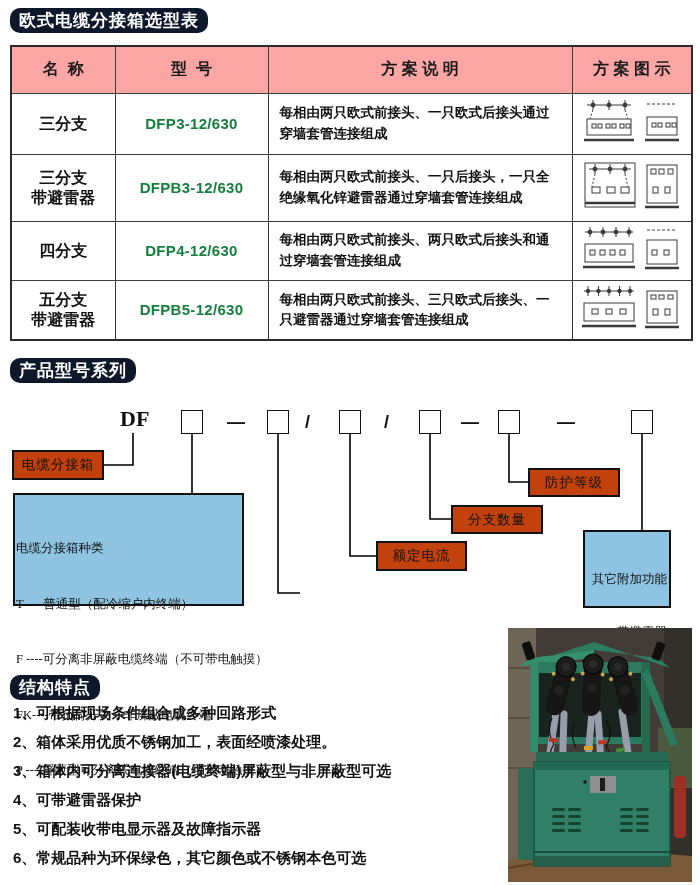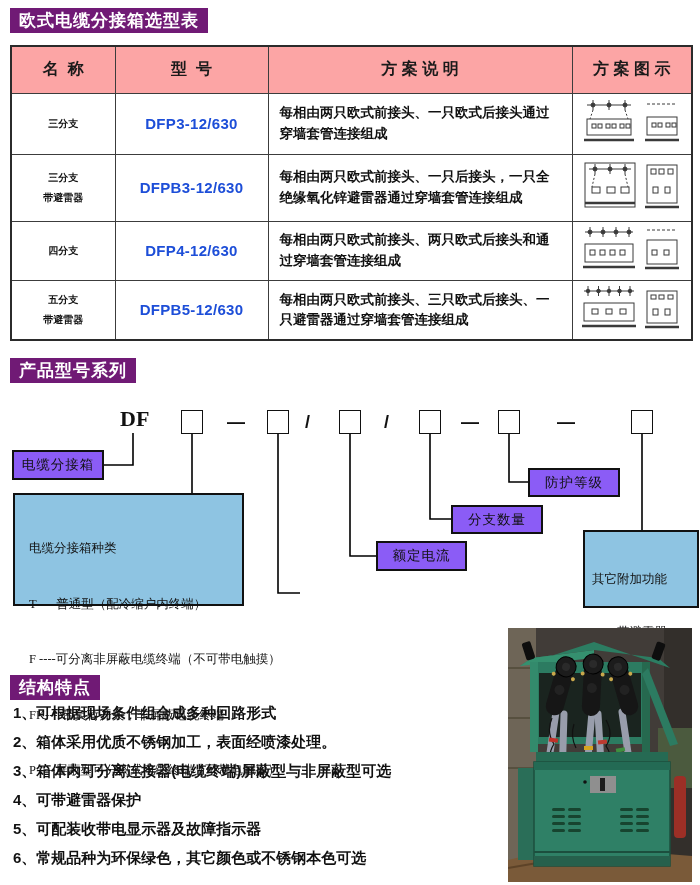--- a/index.html
+++ b/index.html
@@ -2,46 +2,46 @@
 <html><head>
 <meta charset="utf-8">
 <style>
   html,body{margin:0;padding:0;}
   body{font-family:"Liberation Sans", sans-serif; background:#ffffff;}
   .page{position:relative;width:700px;height:885px;background:#ffffff;overflow:hidden;}
 
   
   .title-bar{
     position:absolute;left:10px;
-    background:#701a75;color:#ffffff;
+    background:#0f172a;color:#ffffff;
     font-weight:bold;font-size:17px;line-height:25px;
-    padding:0 9px;letter-spacing:1px;white-space:pre;
+    padding:0 9px;letter-spacing:1px;white-space:pre;border-radius:10px;
   }
 
   
   table.sel{position:absolute;left:10px;top:45px;border-collapse:collapse;table-layout:fixed;}
   table.sel td, table.sel th{border:1.6px solid #3c3c3c;box-sizing:border-box;}
   table.sel{border:2px solid #2b2b2b;}
   th.hdr{background:#fca5a5;font-size:16px;font-weight:bold;color:#1a1a1a;white-space:pre;height:47px;}
-  td.name{width:104px;text-align:center;font-size:10px;font-weight:bold;white-space:pre-line;line-height:20px;color:#111;}
-  td.model{width:153px;text-align:center;font-size:15px;font-weight:bold;color:#1d4ed8;letter-spacing:.3px;}
+  td.name{width:104px;text-align:center;font-size:16px;font-weight:bold;white-space:pre-line;line-height:20px;color:#111;}
+  td.model{width:153px;text-align:center;font-size:15px;font-weight:bold;color:#15803d;letter-spacing:.3px;}
   td.desc{width:304px;font-size:13.5px;font-weight:bold;color:#111;line-height:1.5;padding:6px 11px;text-align:left;}
   td.diag{width:120px;text-align:center;padding:2px;}
   tr.r1{height:61px;} tr.r2{height:67px;} tr.r3{height:57px;} tr.r4{height:60px;}
   .mini{display:block;margin:0 auto;}
   .mini line,.mini rect,.mini circle,.mini path{stroke:#3a3a3a;}
 
   
   .diagram{position:absolute;left:0;top:400px;width:700px;height:222px;}
   .diagram .lines{position:absolute;left:0;top:0;}
   .df{position:absolute;left:120px;top:6px;font-family:"Liberation Serif", serif;font-size:22px;font-weight:bold;color:#111;}
   .slot{position:absolute;top:10px;width:22px;height:24px;border:1.7px solid #111;background:#fff;box-sizing:border-box;}
   .sep{position:absolute;top:10px;font-size:18px;font-weight:bold;color:#111;line-height:24px;}
   .lbl{
-    position:absolute;background:#8b5cf6;border:2px solid #111;box-sizing:border-box;
+    position:absolute;background:#c2410c;border:2px solid #111;box-sizing:border-box;
     font-family:"Liberation Serif", serif;font-size:13.5px;color:#111;
     display:flex;align-items:center;justify-content:center;letter-spacing:1px;
   }
   .lbl-big{
     position:absolute;background:#8ec4e2;border:2px solid #111;box-sizing:border-box;
     font-family:"Liberation Serif", serif;font-size:12.5px;color:#111;
     padding:6px 8px;line-height:18.5px;white-space:pre;
   }
   .lbl-big div{white-space:pre;}
 
@@ -220,33 +220,33 @@
     <span class="slot" style="left:339px;"></span>
     <span class="sep" style="left:384px;">/</span>
     <span class="slot" style="left:419px;"></span>
     <span class="sep" style="left:461px;">—</span>
     <span class="slot" style="left:498px;"></span>
     <span class="sep" style="left:557px;">—</span>
     <span class="slot" style="left:631px;"></span>
 
     <div class="lbl" style="left:12px;top:50px;width:92px;height:30px;">电缆分接箱</div>
 
-    <div class="lbl-big" style="left:13px;top:93px;width:231px;height:113px;padding:7px 14px;">
+    <div class="lbl-big" style="left:13px;top:93px;width:231px;height:113px;padding:7px 1px;">
       <div>电缆分接箱种类</div>
       <div>T ----普通型（配冷缩户内终端）</div>
       <div>F ----可分离非屏蔽电缆终端（不可带电触摸）</div>
       <div>FK----带负荷开关，非屏蔽电缆终端</div>
       <div>P ----屏蔽型可分离式电缆终端（可带电触摸）</div>
     </div>
 
     <div class="lbl" style="left:376px;top:141px;width:91px;height:30px;">额定电流</div>
     <div class="lbl" style="left:451px;top:105px;width:92px;height:29px;">分支数量</div>
     <div class="lbl" style="left:528px;top:68px;width:92px;height:29px;">防护等级</div>
 
-    <div class="lbl-big" style="left:583px;top:130px;width:116px;height:78px;padding:4px 7px;line-height:17.5px;font-size:12.5px;">
+    <div class="lbl-big" style="left:583px;top:130px;width:88px;height:78px;padding:4px 7px;line-height:17.5px;font-size:12.5px;">
       <div>其它附加功能</div>
       <div>B----带避雷器</div>
       <div>G----带故障指示器</div>
       <div>X----有带电显示器</div>
     </div>
   </div>
 
   <div class="title-bar" style="top:675px;">结构特点</div>
 
   <div class="features">

